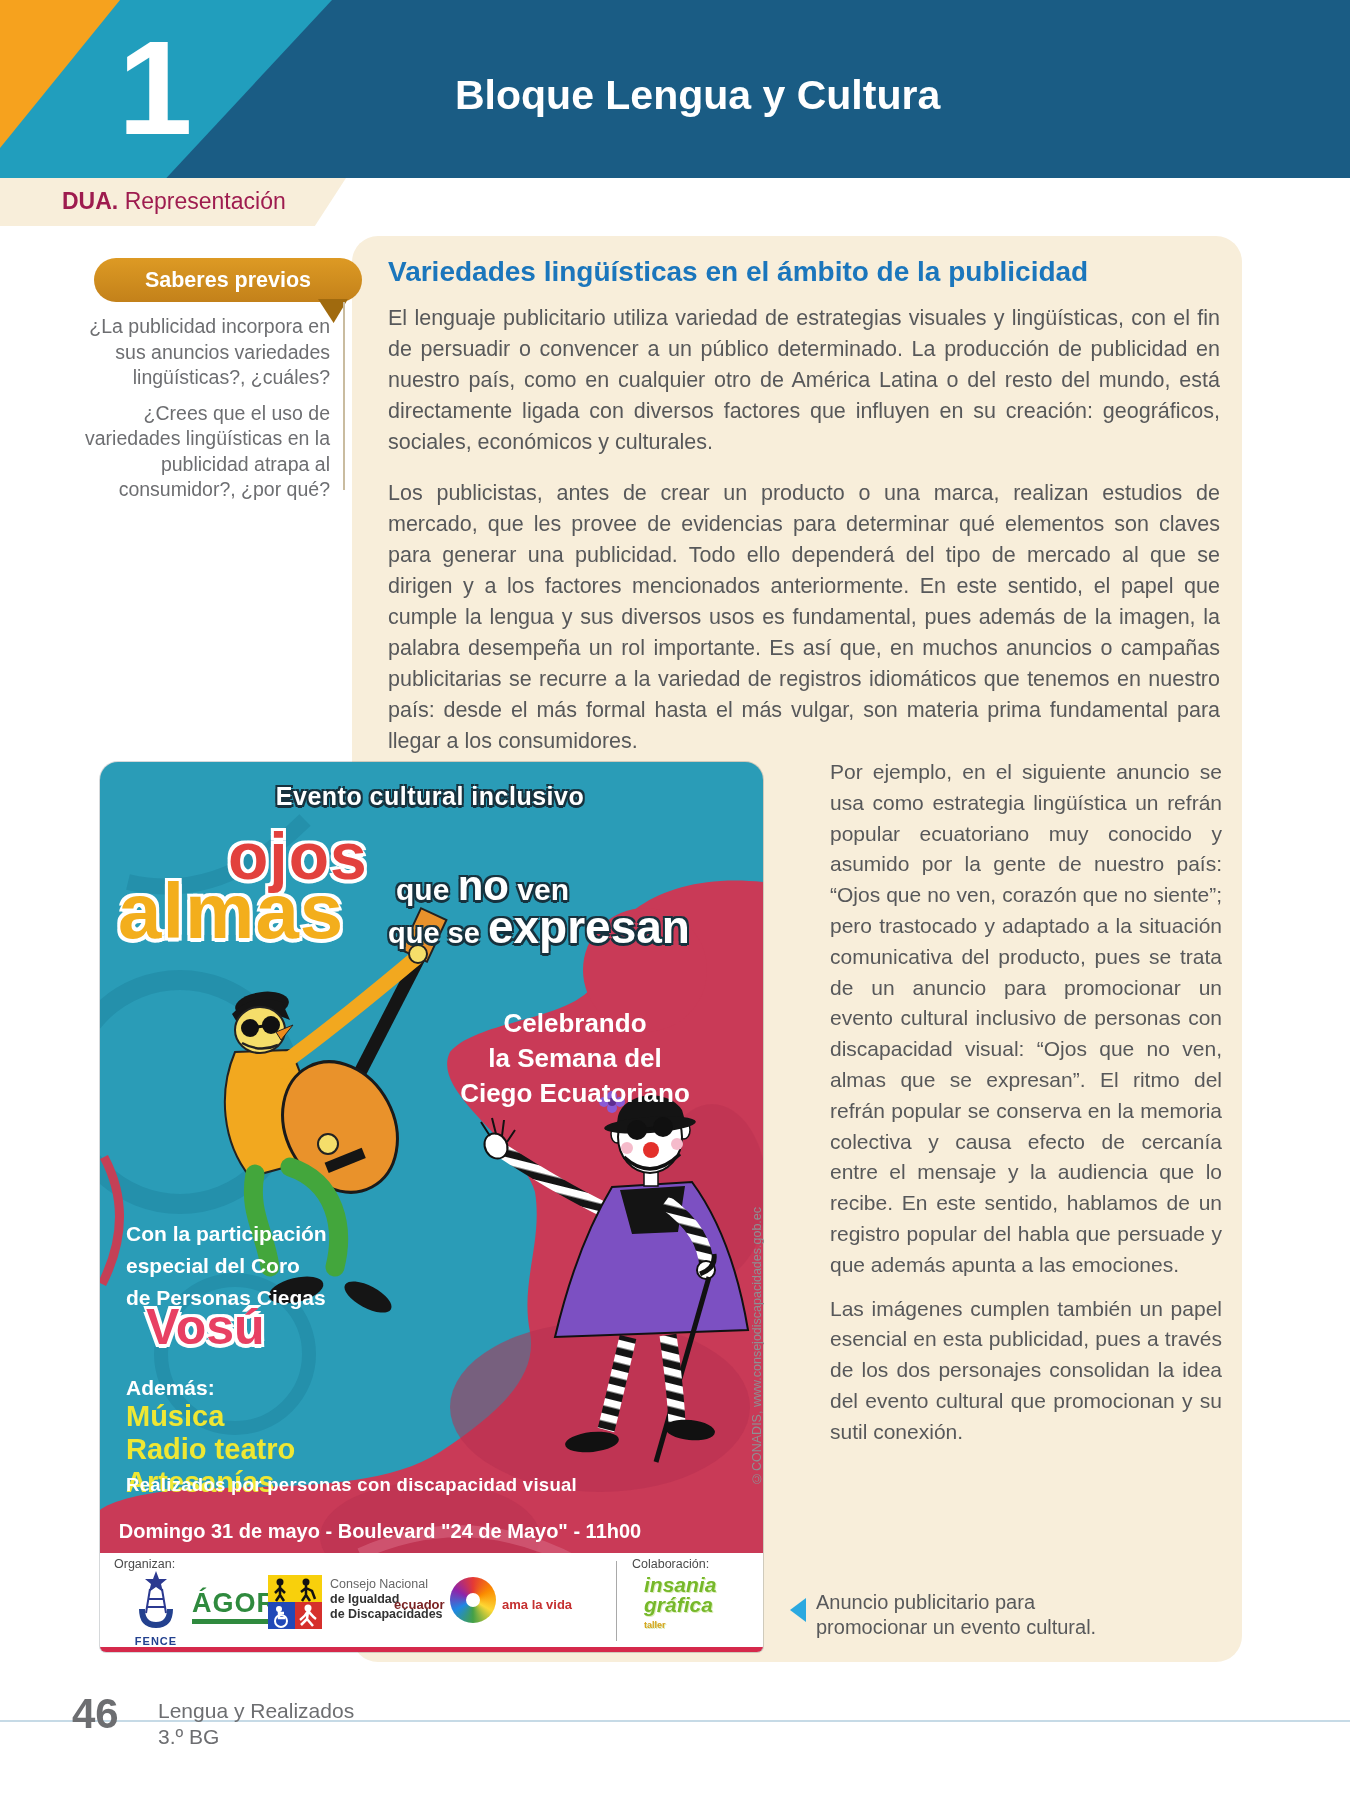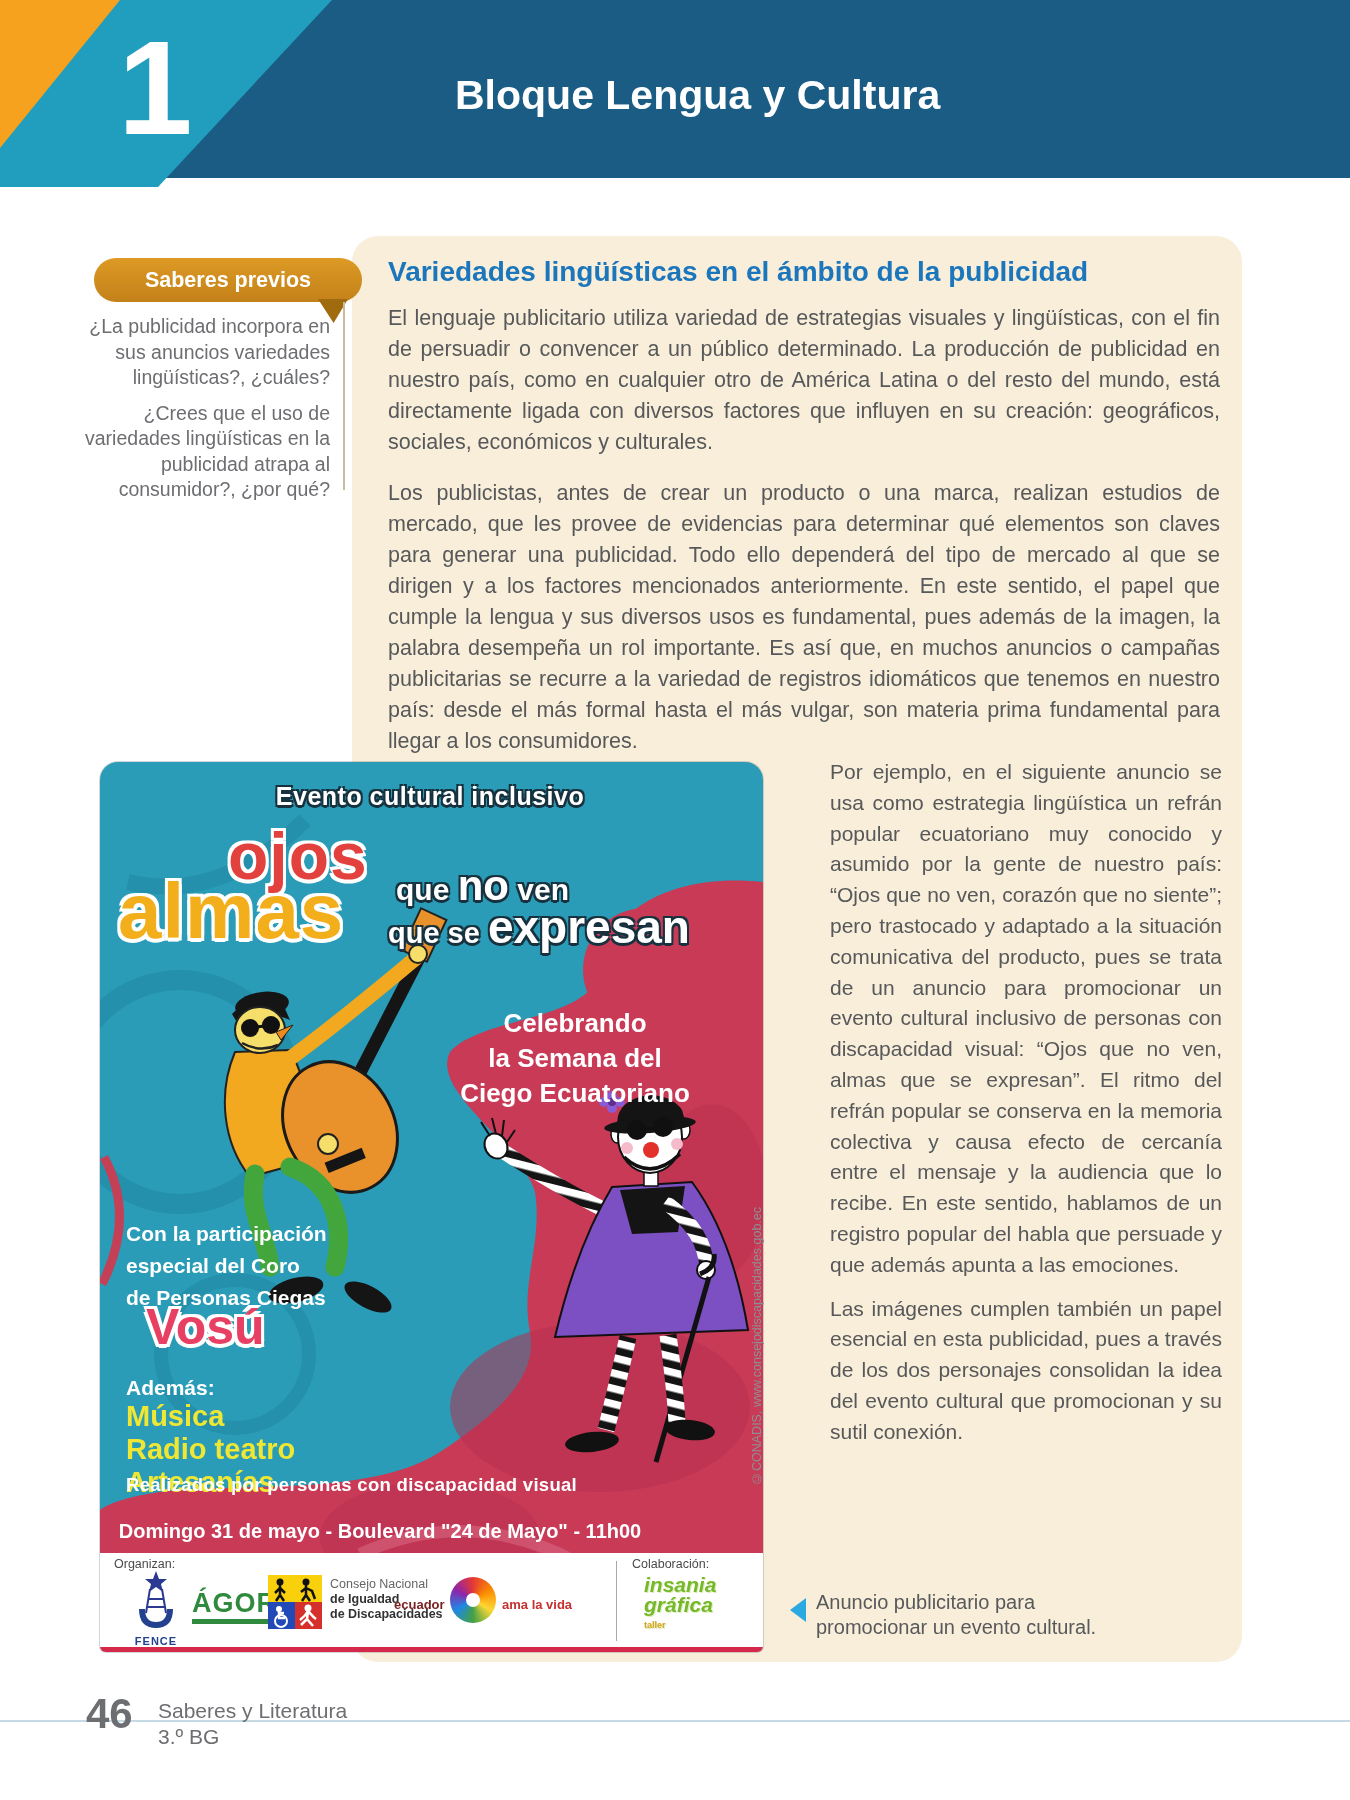--- a/index.html
+++ b/index.html
@@ -100,35 +100,41 @@
   .caption-arrow { position:absolute; left:790px; top:1598px; width:0; height:0;
       border-top:12px solid transparent; border-bottom:12px solid transparent; border-right:16px solid #2BA9E0; }
   .caption-text { position:absolute; left:816px; top:1590px; width:330px; font-size:20px;
       line-height:25px; color:#58595B; }
 
   
   .foot-line { position:absolute; left:0; top:1720px; width:1350px; height:2px; background:#C6DAE6; }
   .foot-standard { position:absolute; left:390px; top:1676px; width:858px; font-size:19.5px;
       line-height:26px; color:#E23A8E; z-index:2; }
   .foot-standard b { color:#D6117E; font-weight:800; }
-  .page-number { position:absolute; left:86px; top:1690px; font-size:42px; font-weight:bold;
+  .page-number { position:absolute; left:72px; top:1690px; font-size:42px; font-weight:bold;
       color:#6D6E71; z-index:2; }
   .book-id { position:absolute; left:158px; top:1698px; font-size:21px; line-height:26px;
       color:#6D6E71; z-index:2; }
 </style>
 </head>
 <body>
 
 <div id="page">
 
   <div class="hdr-blue"></div>
   <div class="hdr-cyan"></div>
   <div class="hdr-orange"></div>
   <div class="unit-number">1</div>
   <div class="hdr-title">Bloque Lengua y Cultura</div>
+  <div class="dua-strip">
+    <div class="dua-text">
+      <b>DUA.</b>
+      <span>Representación</span>
+    </div>
+  </div>
 
   <div class="cream"></div>
 
   <div class="saberes-badge">Saberes previos</div>
   <div class="badge-fold"></div>
   <div class="side-rule"></div>
   <div class="side-questions">
     <div class="q">¿La publicidad incorpora en sus anuncios variedades lingüísticas?, ¿cuáles?</div>
     <div class="q">¿Crees que el uso de variedades lingüísticas en la publicidad atrapa al consumidor?, ¿por qué?</div>
   </div>
@@ -294,17 +300,17 @@
     </div>
   </div>
 
   <div class="photo-credit">©CONADIS, www.consejodiscapacidades.gob.ec</div>
   <div class="caption-arrow"></div>
   <div class="caption-text">Anuncio publicitario para promocionar un evento cultural.</div>
 
   <div class="foot-line"></div>
   <div class="page-number">46</div>
   <div class="book-id">
-    <div>Saberes y Literatura</div>
+    <div>Lengua y Realizados</div>
     <div>3.º BG</div>
   </div>
 
 </div>
 
 </body></html>

